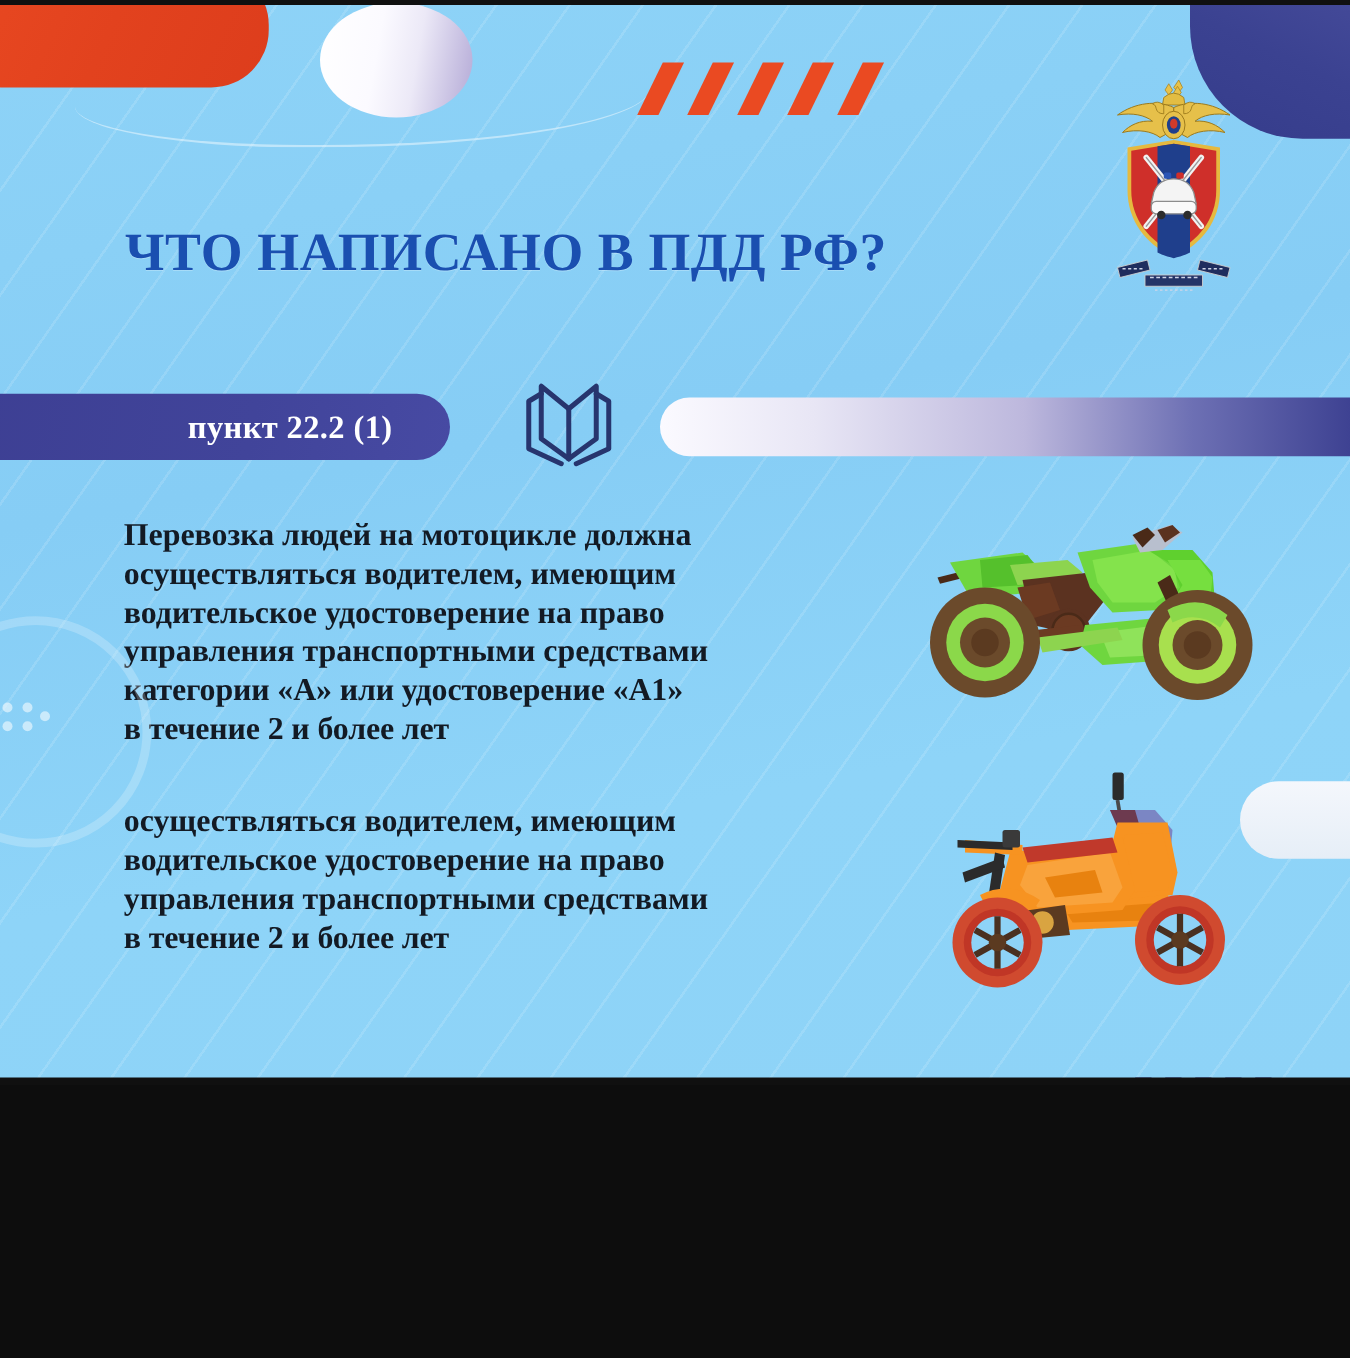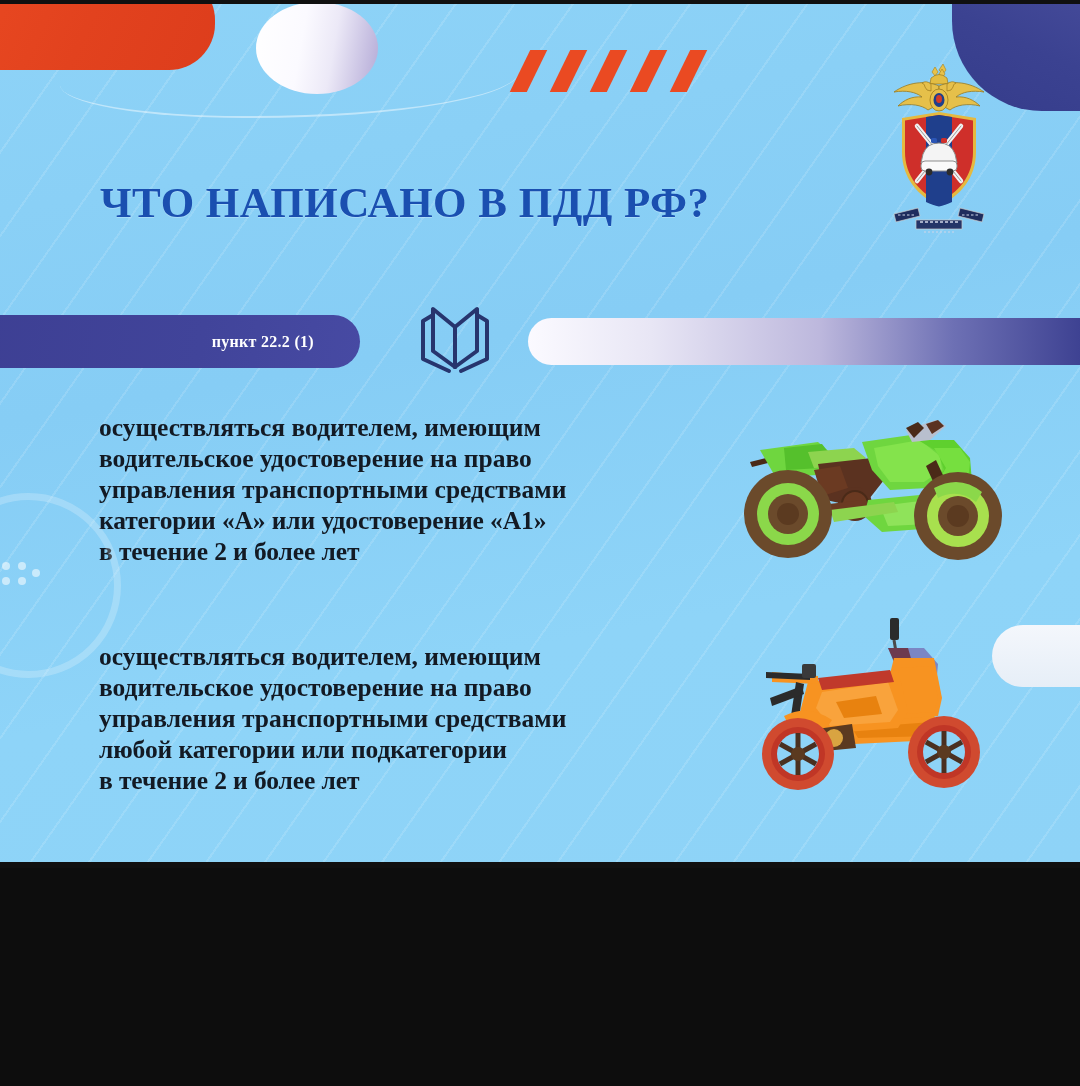--- a/index.html
+++ b/index.html
@@ -133,21 +133,21 @@
     border-radius: 0 28px 28px 0;
     background: linear-gradient(100deg, #3d3f93 0%, #41449a 60%, #474aa3 100%);
     display: flex;
     align-items: center;
     justify-content: flex-end;
     padding-right: 46px;
     box-sizing: border-box;
   }
   .badge-pill span {
     color: #ffffff;
-    font-size: 16px;
+    font-size: 26px;
     font-weight: bold;
     letter-spacing: 0.3px;
   }
   .book-icon {
     position: absolute;
     left: 409px;
     top: 301px;
     width: 92px;
     height: 74px;
   }
@@ -389,20 +389,21 @@
       <path d="M46 26 L24 8 L24 50 L46 66"></path>
       <path d="M46 26 L68 8 L68 50 L46 66"></path>
       <path d="M24 14 L14 20 L14 58 L40 70"></path>
       <path d="M68 14 L78 20 L78 58 L52 70"></path>
     </svg>
   </div>
 
   <div class="grad-pill"></div>
 
   <div class="para" id="para1">
+    <div>Перевозка людей на мотоцикле должна</div>
     <div>осуществляться водителем, имеющим</div>
     <div>водительское удостоверение на право</div>
     <div>управления транспортными средствами</div>
     <div class="em">категории «А» или удостоверение «А1»</div>
     <div class="em">в течение 2 и более лет</div>
   </div>
 
   <div class="moto">
     <svg viewBox="0 0 330 175" width="330" height="175" xmlns="http://www.w3.org/2000/svg">
 
@@ -448,21 +449,20 @@
       <circle cx="236" cy="112" r="11" fill="#5b3a20"></circle>
 
       <path d="M212 84 q26 -14 48 4 l-6 10 q-18 -14 -38 -4 z" fill="#8bd84a"></path>
     </svg>
   </div>
 
   <div class="para" id="para2">
     <div>осуществляться водителем, имеющим</div>
     <div>водительское удостоверение на право</div>
     <div>управления транспортными средствами</div>
-    <div class="em">любой категории или подкатегории</div>
     <div class="em">в течение 2 и более лет</div>
   </div>
 
   <div class="right-pill"></div>
 
   <div class="scooter">
     <svg viewBox="0 0 300 205" width="300" height="205" xmlns="http://www.w3.org/2000/svg">
 
       <rect x="142" y="6" width="9" height="22" rx="2" fill="#2b2b2b"></rect>
       <path d="M146 28 L148 40" stroke="#4a4a4a" stroke-width="3"></path>

